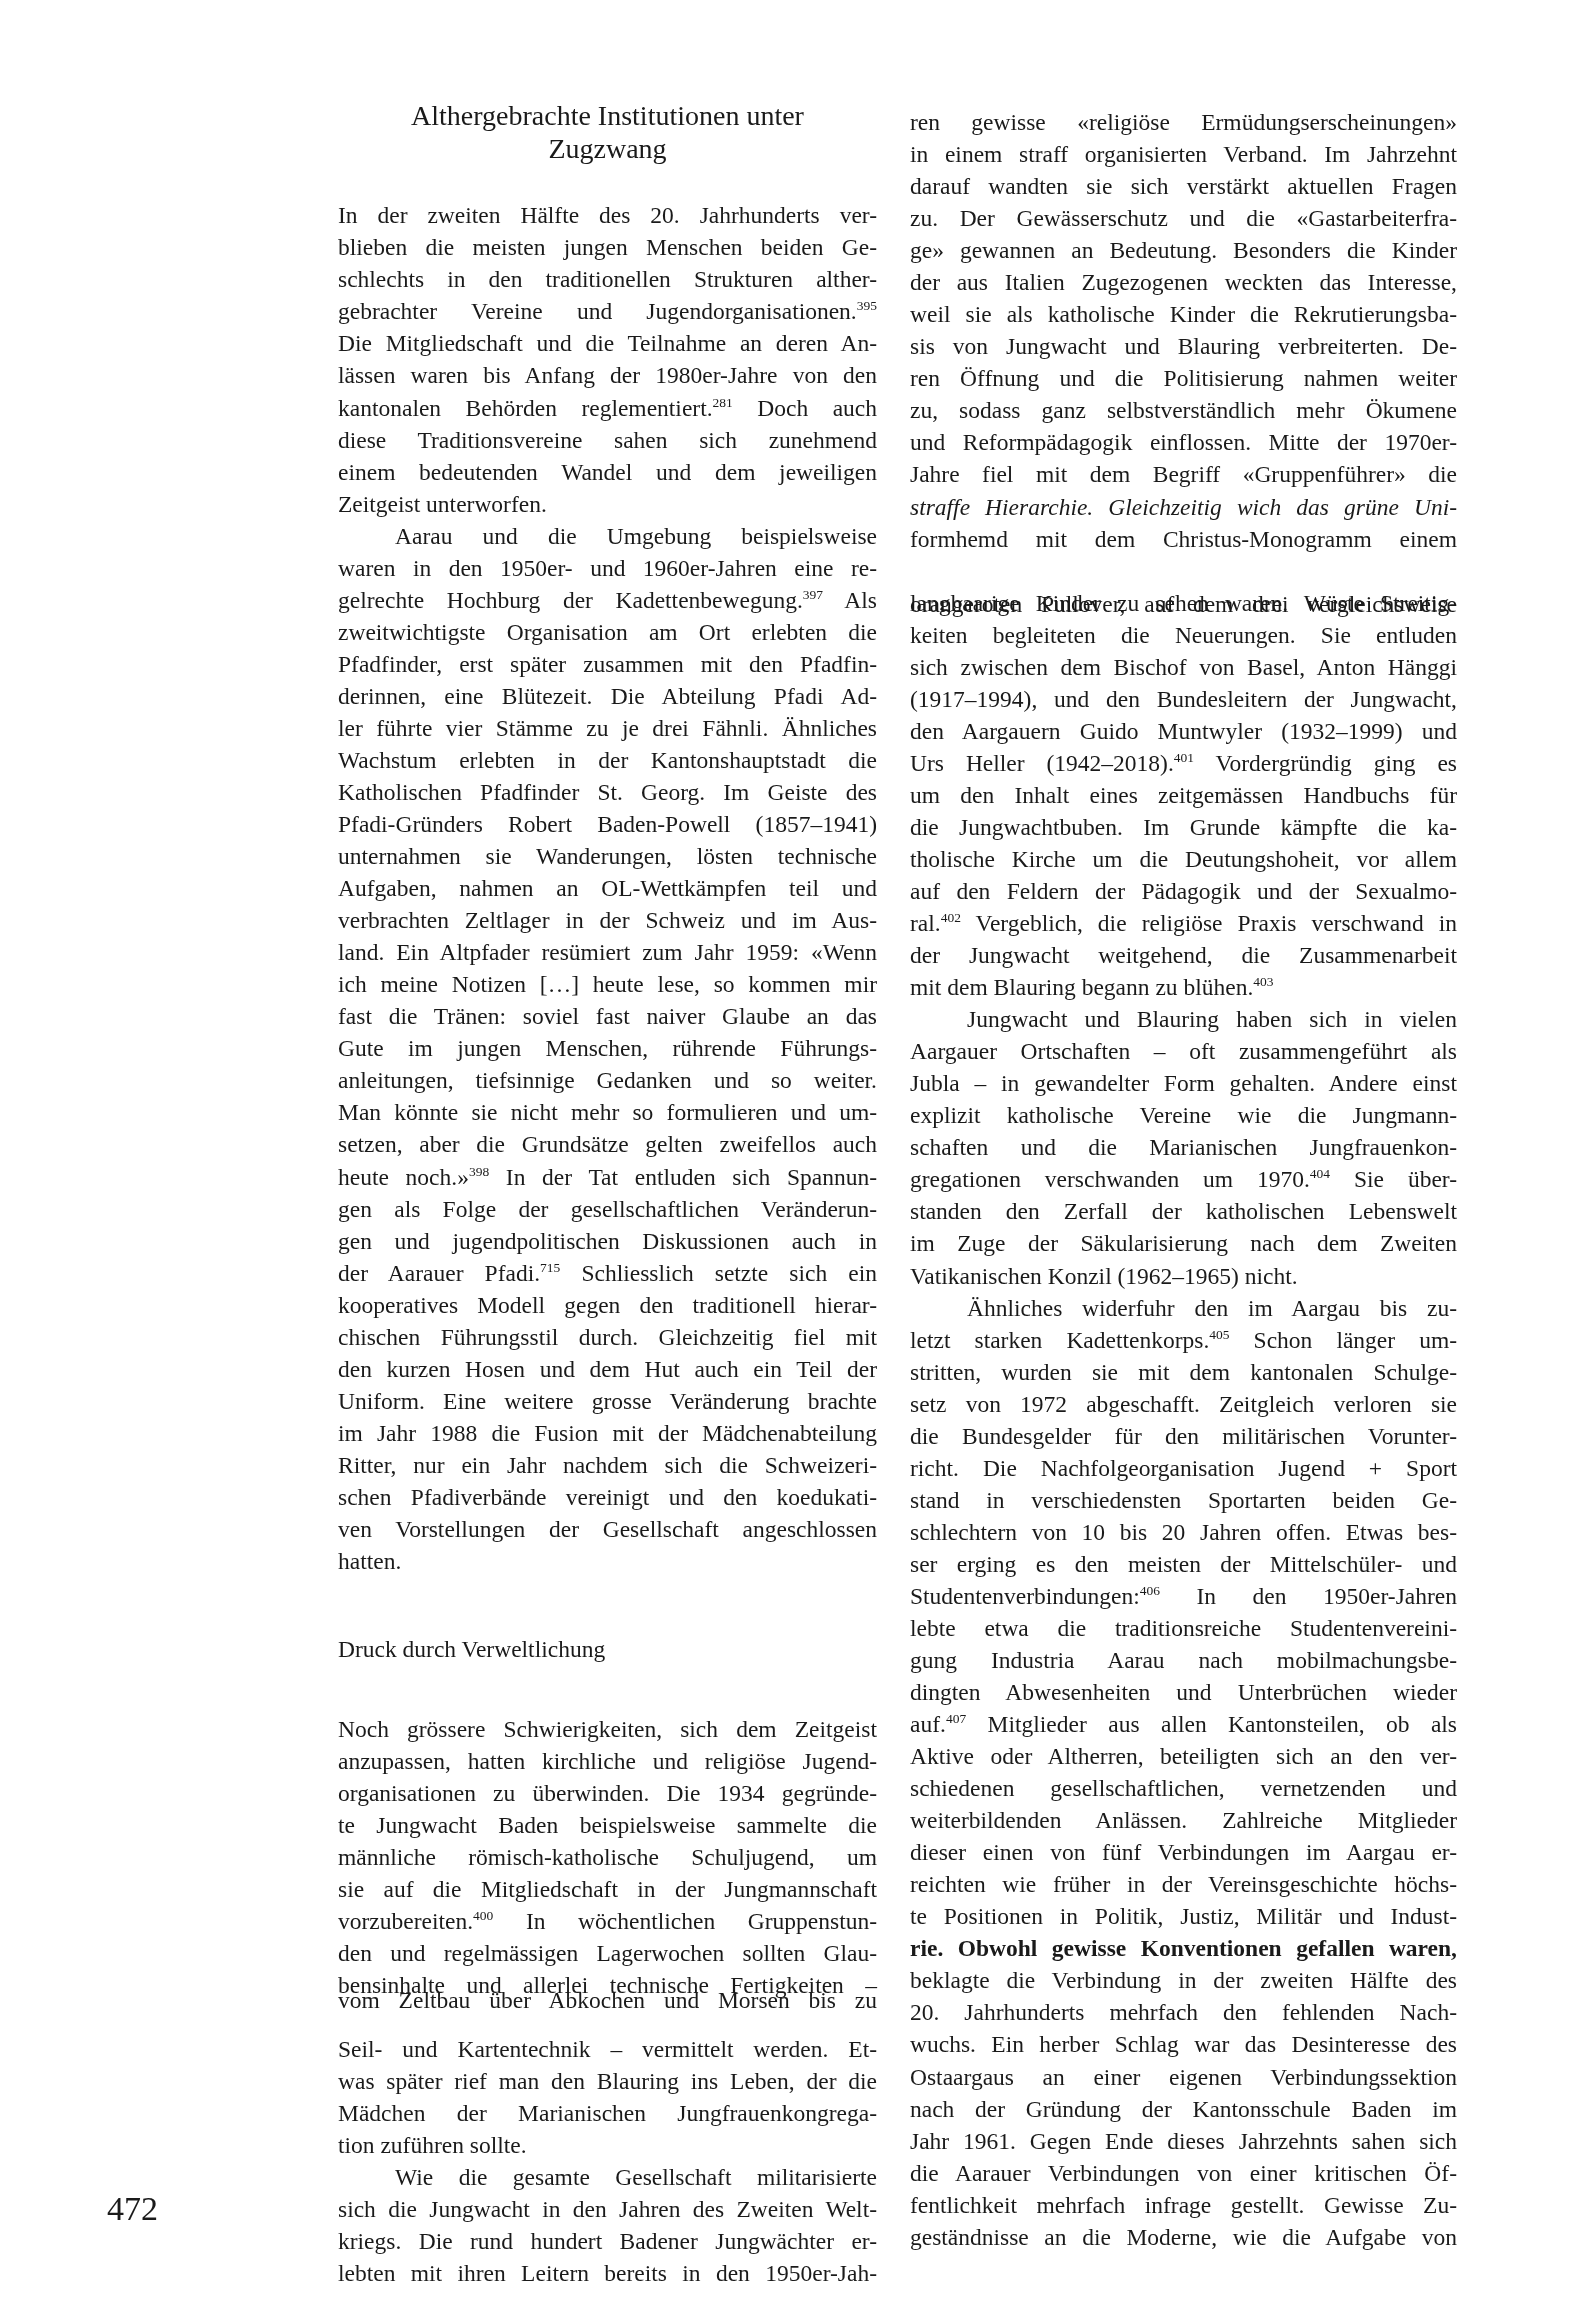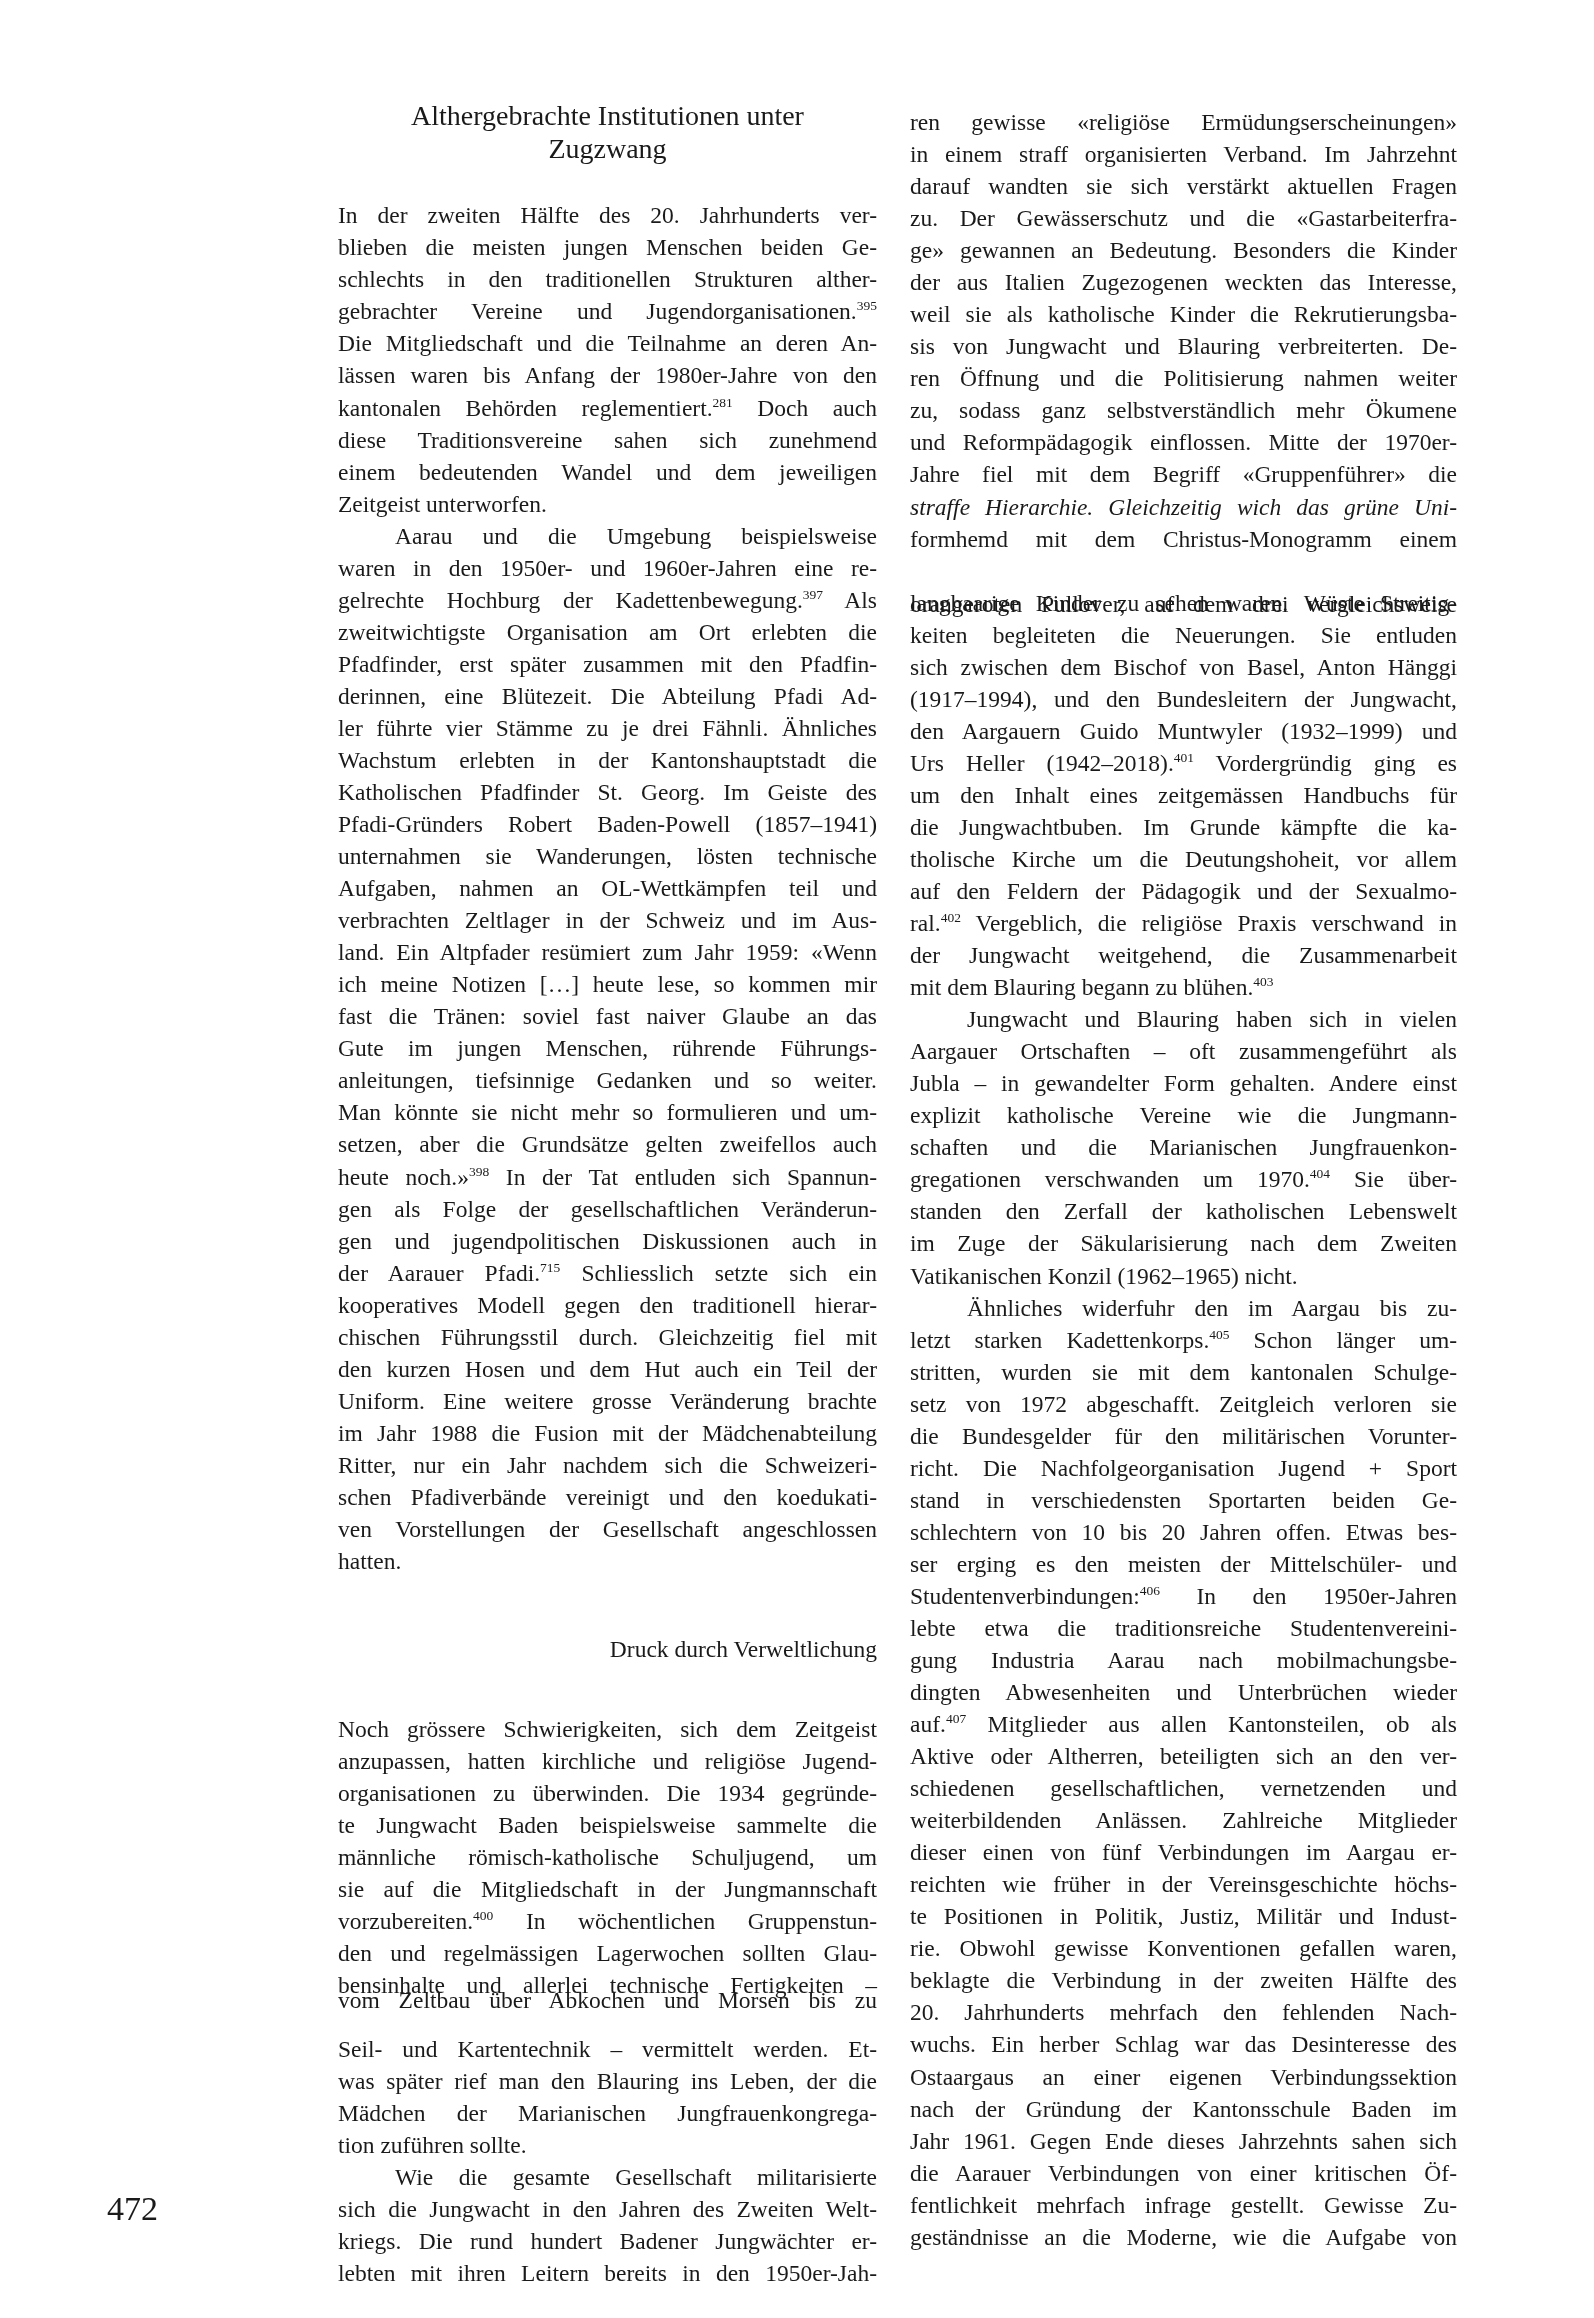--- a/index.html
+++ b/index.html
@@ -6,21 +6,21 @@
   body { width: 1594px; height: 2319px; position: relative; overflow: hidden;
          font-family: "Liberation Serif", "DejaVu Serif", serif; color: #1a1a1a; }
   .col { position: absolute; }
   #col-left { left: 338px; top: 0; width: 539px; }
   #col-right { left: 910px; top: 0; width: 547px; }
   .line { position: absolute; left: 0; right: 0; height: 32px; font-size: 23.5px; line-height: 32px;
           white-space: nowrap; text-align: justify; text-align-last: justify; }
   .line.last { text-align-last: left; }
   .line.indent { padding-left: 57px; box-sizing: border-box; }
   .heading { position: absolute; left: 0; right: 0; text-align: center; font-size: 28px; line-height: 33px; }
-  .subheading { position: absolute; left: 0; right: 0; text-align: right; font-size: 23.5px; line-height: 32px; font-family: Liberation Serif, serif; }
+  .subheading { position: absolute; left: 0; right: 0; text-align: left; font-size: 23.5px; line-height: 32px; font-family: Liberation Serif, serif; }
   sup { font-size: 13.5px; line-height: 0; vertical-align: 8.8px; }
   #page-number { position: absolute; left: 107px; top: 2193px; font-size: 34px; line-height: 32px; }
 </style>
 </head>
 <body>
 
 <div id="col-left" class="col">
   <div class="heading" style="top:99px;">Althergebrachte Institutionen unter</div>
   <div class="heading" style="top:132px;">Zugzwang</div>
   <div id="sec1">
@@ -143,21 +143,21 @@
       <div class="line" style="top: 1612px;"><span>lebte etwa die traditionsreiche Studentenvereini-</span></div>
       <div class="line" style="top: 1644px;"><span>gung Industria Aarau nach mobilmachungsbe-</span></div>
       <div class="line" style="top: 1676px;"><span>dingten Abwesenheiten und Unterbrüchen wieder</span></div>
       <div class="line" style="top: 1708px;"><span>auf.</span><sup>407</sup><span> Mitglieder aus allen Kantonsteilen, ob als</span></div>
       <div class="line" style="top: 1740px;"><span>Aktive oder Altherren, beteiligten sich an den ver-</span></div>
       <div class="line" style="top: 1772px;"><span>schiedenen gesellschaftlichen, vernetzenden und</span></div>
       <div class="line" style="top: 1804px;"><span>weiterbildenden Anlässen. Zahlreiche Mitglieder</span></div>
       <div class="line" style="top: 1836px;"><span>dieser einen von fünf Verbindungen im Aargau er-</span></div>
       <div class="line" style="top: 1868px;"><span>reichten wie früher in der Vereinsgeschichte höchs-</span></div>
       <div class="line" style="top: 1900px;"><span>te Positionen in Politik, Justiz, Militär und Indust-</span></div>
-      <div class="line" style="top: 1932px;"><span>rie. Obwohl gewisse Konventionen gefallen waren,</span></div>
+      <div class="line" style="top: 1932px; font-weight: bold;"><span>rie. Obwohl gewisse Konventionen gefallen waren,</span></div>
       <div class="line" style="top: 1964px;"><span>beklagte die Verbindung in der zweiten Hälfte des</span></div>
       <div class="line" style="top: 1996px;"><span>20. Jahrhunderts mehrfach den fehlenden Nach-</span></div>
       <div class="line" style="top: 2028px;"><span>wuchs. Ein herber Schlag war das Desinteresse des</span></div>
       <div class="line" style="top: 2061px;"><span>Ostaargaus an einer eigenen Verbindungssektion</span></div>
       <div class="line" style="top: 2093px;"><span>nach der Gründung der Kantonsschule Baden im</span></div>
       <div class="line" style="top: 2125px;"><span>Jahr 1961. Gegen Ende dieses Jahrzehnts sahen sich</span></div>
       <div class="line" style="top: 2157px;"><span>die Aarauer Verbindungen von einer kritischen Öf-</span></div>
       <div class="line" style="top: 2189px;"><span>fentlichkeit mehrfach infrage gestellt. Gewisse Zu-</span></div>
       <div class="line" style="top: 2221px;"><span>geständnisse an die Moderne, wie die Aufgabe von</span></div>
     </div>

